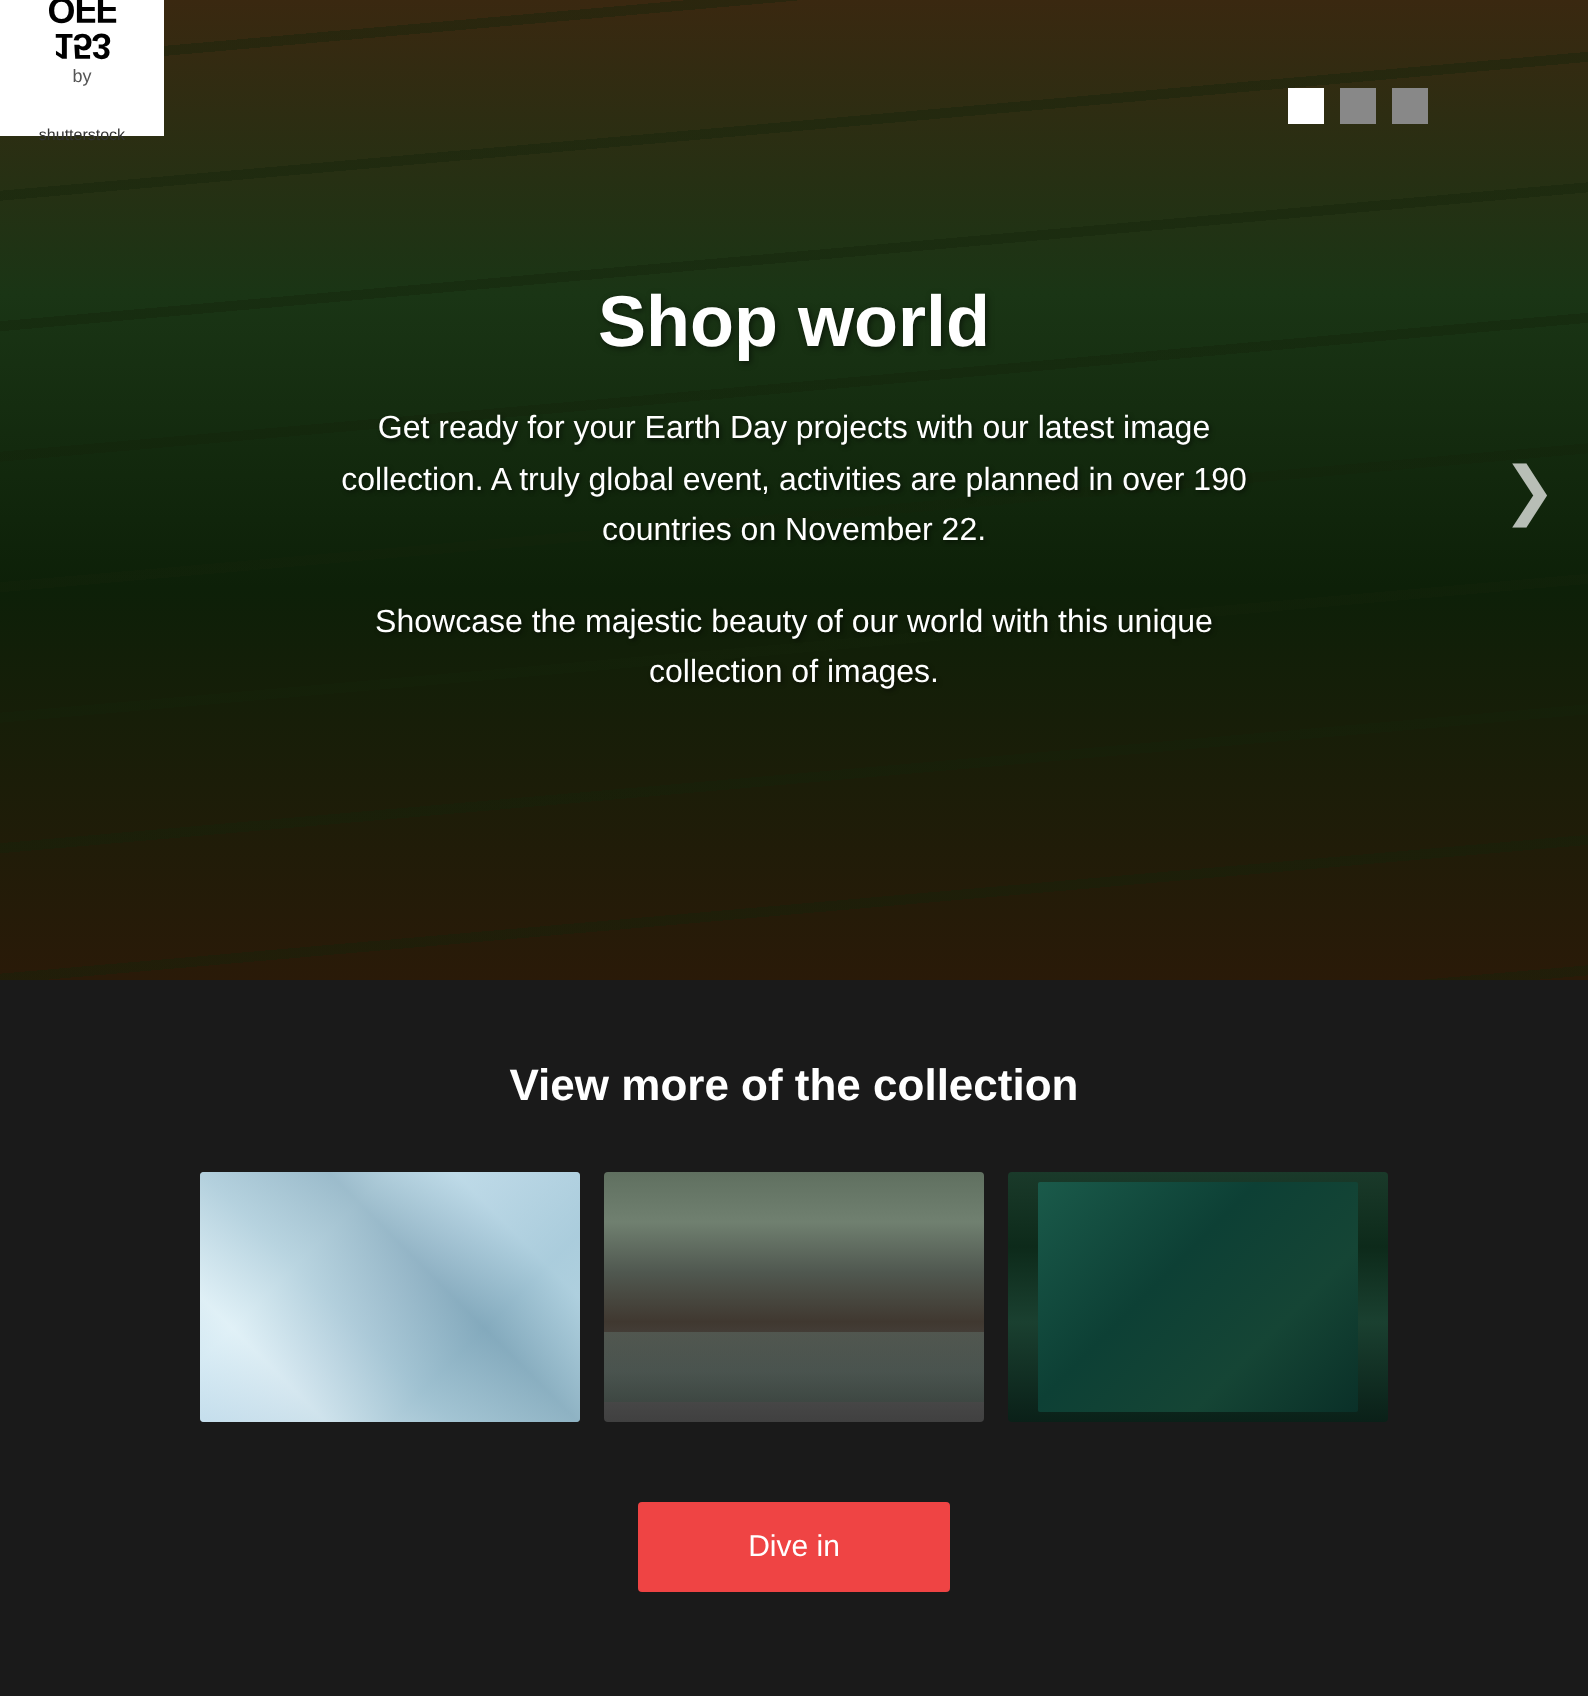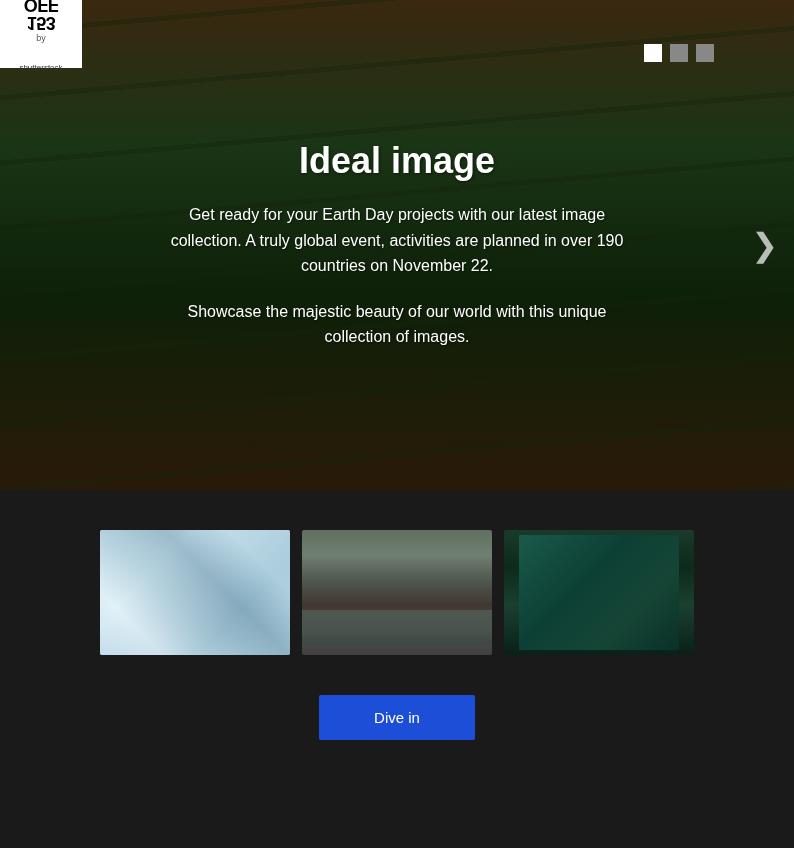--- a/index.html
+++ b/index.html
@@ -231,21 +231,21 @@
       top: 5px;
       left: 15px;
       right: 15px;
       bottom: 5px;
       background: linear-gradient(135deg, #1a5a4a 0%, #0d4035 40%, #154535 70%, #0a3028 100%);
       border-radius: 1px;
     }
 
     .btn-dive {
       display: inline-block;
-      background: #1d4ed8;
+      background: #ef4444;
       color: white;
       border: none;
       padding: 14px 55px;
       font-size: 15px;
       cursor: pointer;
       border-radius: 2px;
     }
   </style>
 </head>
 <body>
@@ -260,29 +260,30 @@
     <span class="logo-text-shutter">shutterstock</span>
   </div>
 
   <div class="carousel-dots">
     <button class="dot dot-active"></button>
     <button class="dot dot-inactive"></button>
     <button class="dot dot-inactive"></button>
   </div>
 
   <div class="hero-content">
-    <h1 class="hero-title">Ideal image</h1>
+    <h1 class="hero-title">Shop world</h1>
     <p class="hero-desc">Get ready for your Earth Day projects with our latest image collection. A truly global event, activities are planned in over 190 countries on November 22.</p>
     <p class="hero-sub">Showcase the majestic beauty of our world with this unique collection of images.</p>
   </div>
 
   <button class="arrow-right">❯</button>
 </div>
 
 <div class="bottom-section">
+  <h2 class="section-title">View more of the collection</h2>
 
   <div class="image-grid">
     <div class="grid-item img-ice"></div>
     <div class="grid-item img-rocks"></div>
     <div class="grid-item img-aquarium"></div>
   </div>
 
   <button class="btn-dive">Dive in</button>
 </div>
 

